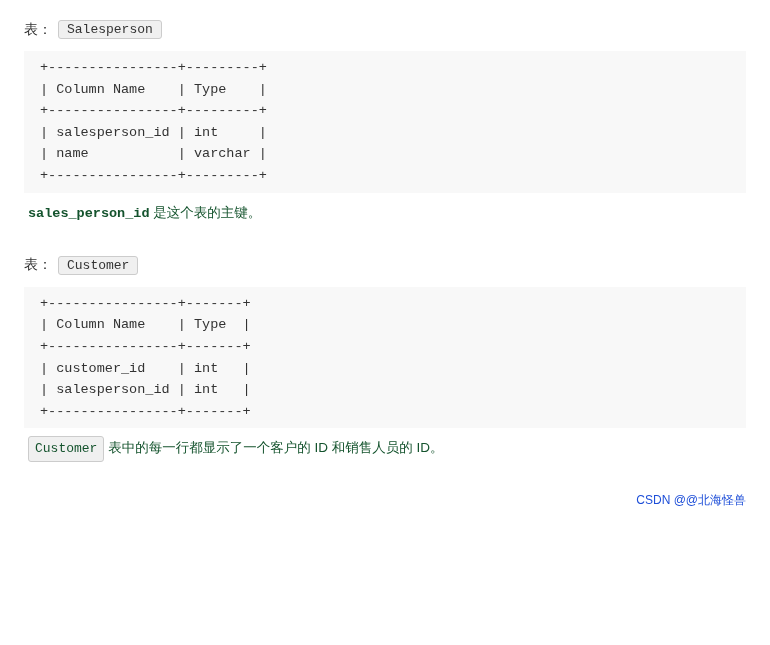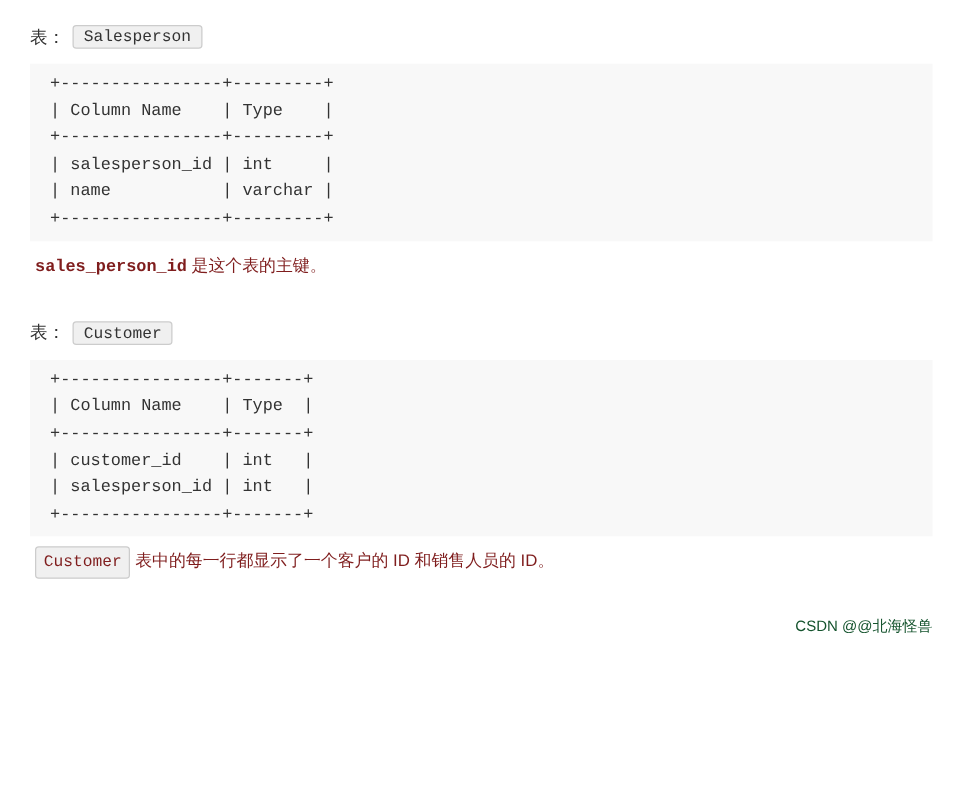--- a/index.html
+++ b/index.html
@@ -53,21 +53,21 @@
       font-family: 'Courier New', Courier, monospace;
       font-size: 13.5px;
       line-height: 1.6;
       white-space: pre;
     }
 
     .description {
       font-family: Arial, sans-serif;
       font-size: 13.5px;
       line-height: 1.8;
-      color: #7f1d1d;
+      color: #14532d;
       margin-left: 4px;
     }
 
     .description .bold {
       font-weight: bold;
       font-family: 'Courier New', Courier, monospace;
       font-size: 13.5px;
     }
 
     .description .inline-badge {
@@ -77,21 +77,21 @@
       border-radius: 3px;
       padding: 0px 6px;
       font-family: 'Courier New', Courier, monospace;
       font-size: 13px;
     }
 
     .watermark {
       text-align: right;
       font-family: Arial, sans-serif;
       font-size: 12px;
-      color: #14532d;
+      color: #1d4ed8;
       margin-top: 10px;
     }
 
     .desc-line {
       display: block;
       margin-bottom: 2px;
     }
   </style>
 </head>
 <body>

